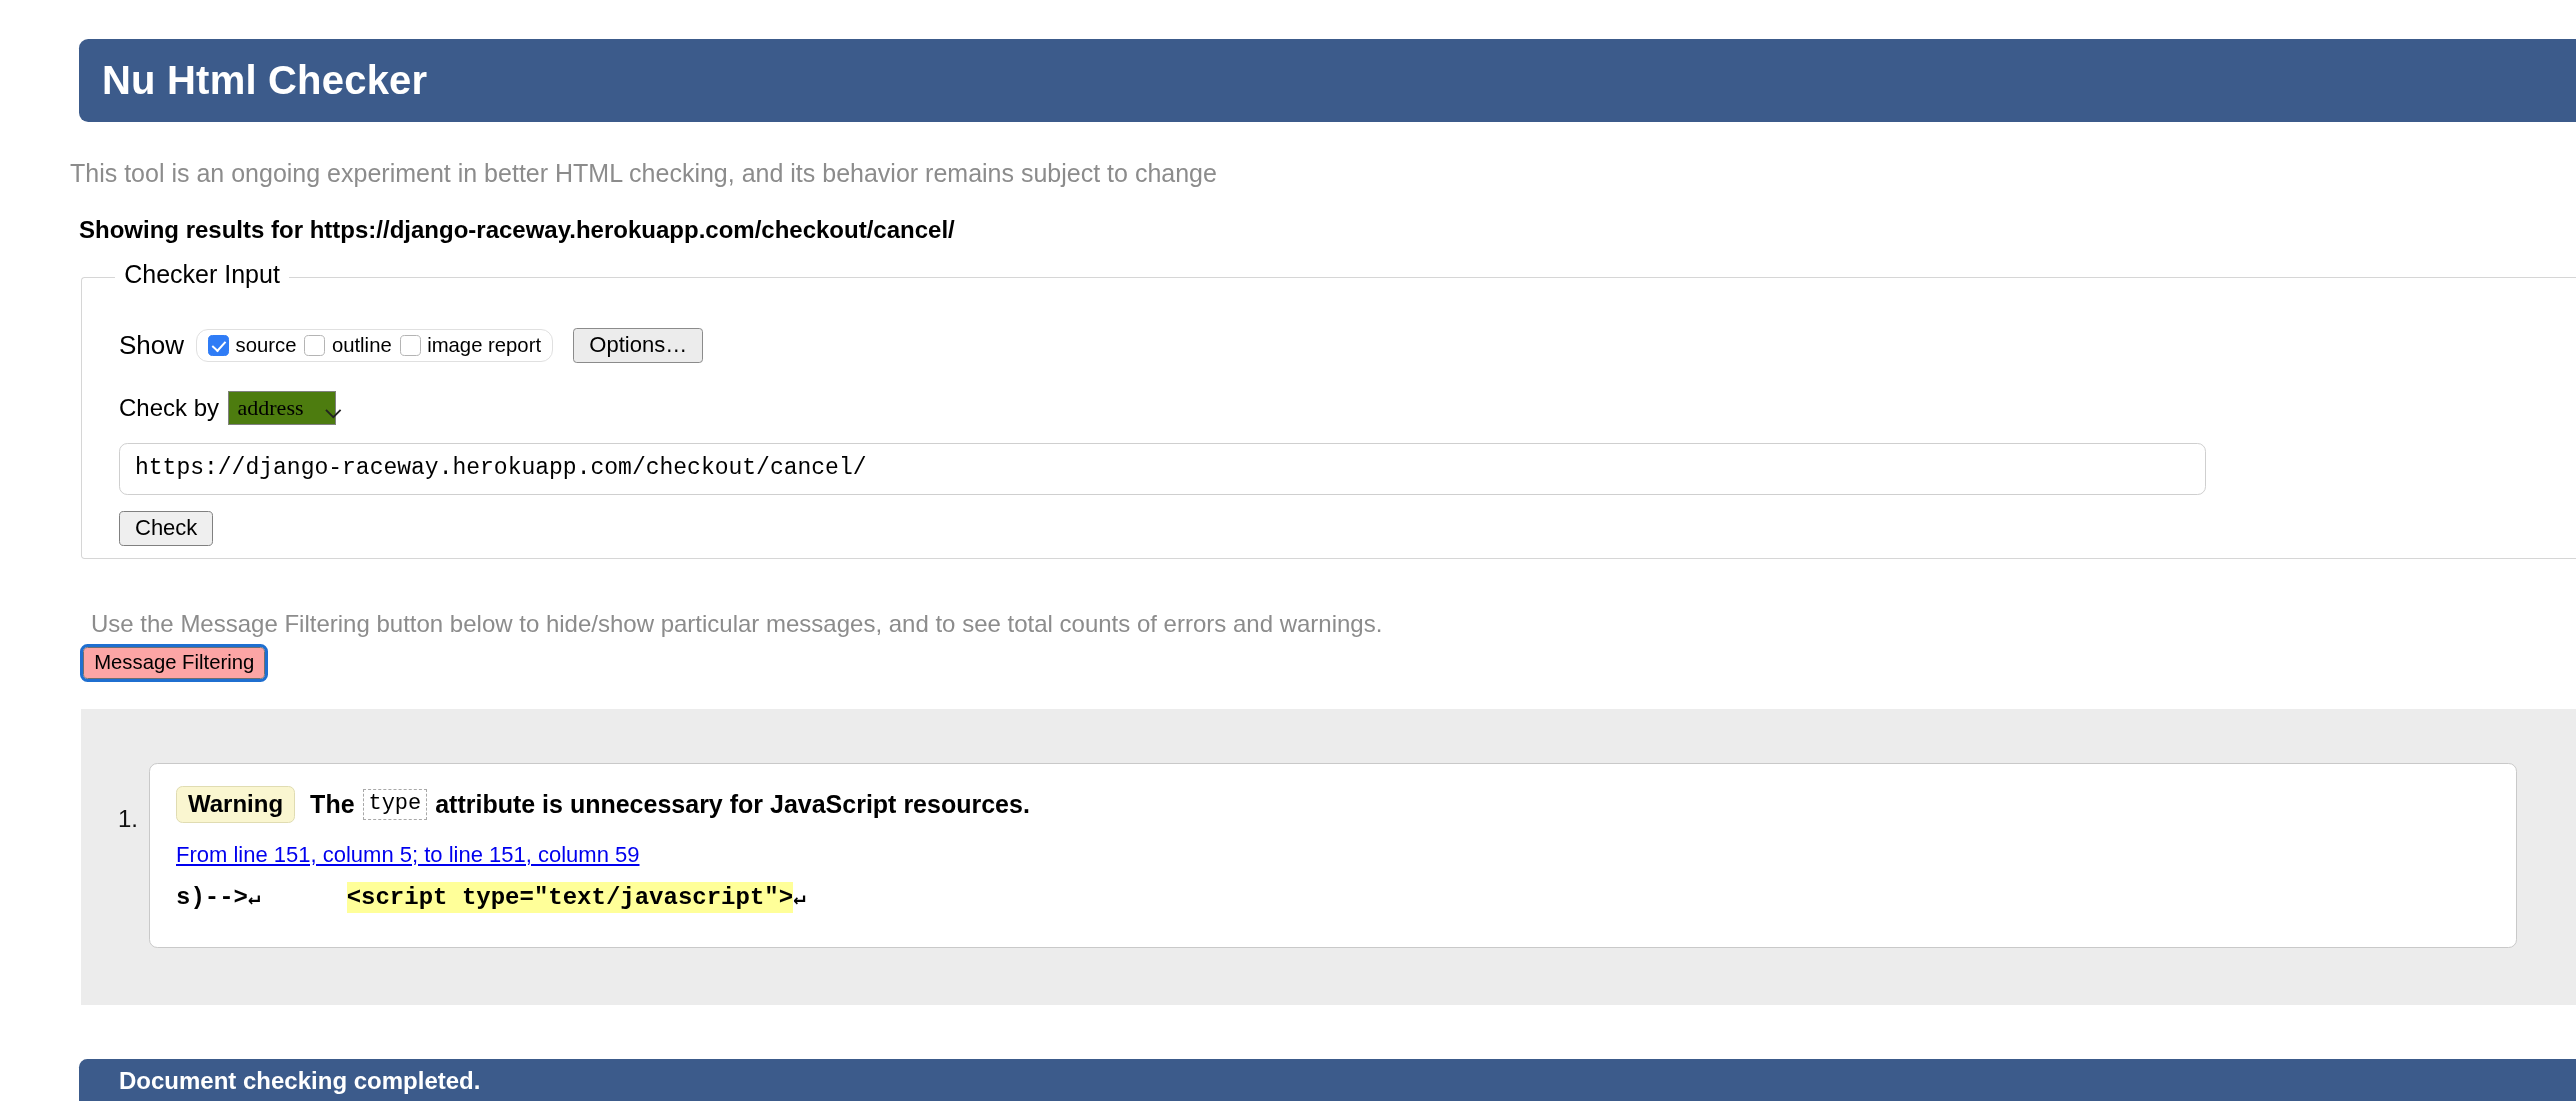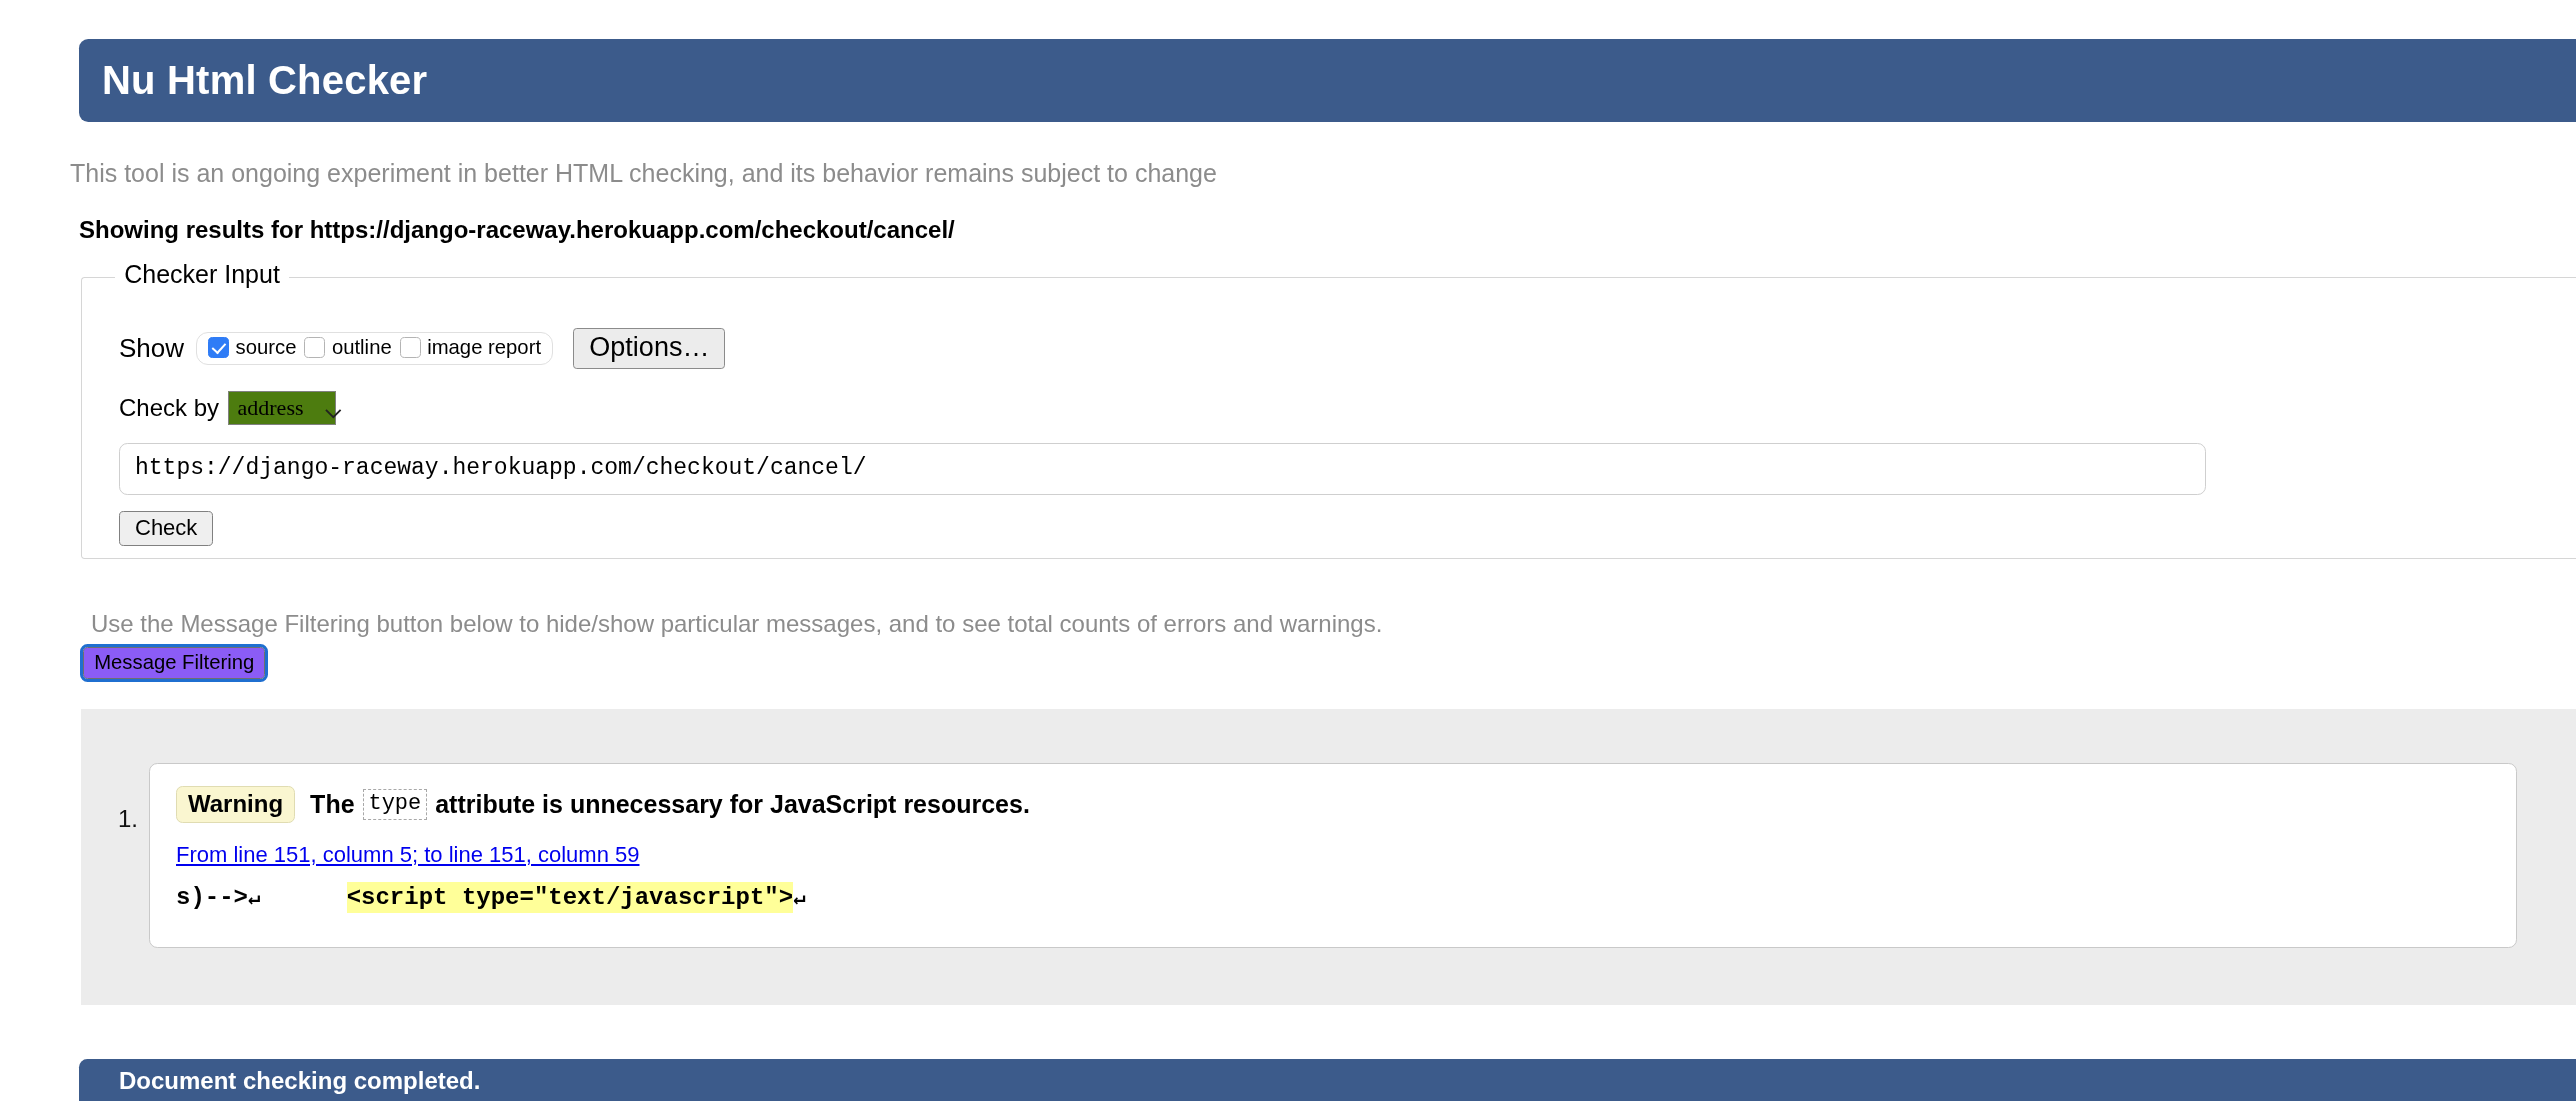--- a/index.html
+++ b/index.html
@@ -103,21 +103,21 @@
     width: 5.5px; height: 11px;
     border: solid #ffffff;
     border-width: 0 2.8px 2.8px 0;
     transform: rotate(42deg);
   }
   .cb-label { font-size: 20.3px; color: #000; white-space: nowrap; }
 
   .btn-options {
     margin-left: 20.3px;
     font-family: "Liberation Sans", sans-serif;
-    font-size: 27px;
+    font-size: 22px;
     color: #000;
     background: #ececec;
     border: 1.8px solid #8b8b8b;
     border-radius: 3.7px;
     padding: 3.7px 15px 5.5px 15px;
     line-height: 1.1;
     white-space: nowrap;
   }
 
   .row-checkby {
@@ -182,21 +182,21 @@
     font-size: 24px;
     color: #8c8c8c;
     white-space: nowrap;
   }
   .btn-msg-filter {
     position: absolute;
     left: 83px; top: 647px;
     font-family: "Liberation Sans", sans-serif;
     font-size: 20.3px;
     color: #000;
-    background: #8b5cf6;
+    background: #fca5a5;
     border: 1.8px solid #6f6f6f;
     border-radius: 4.6px;
     padding: 2.8px 10.2px 4.6px 10.2px;
     outline: 3.7px solid #1f6fd0;
     outline-offset: 0.9px;
     line-height: 1.1;
     white-space: nowrap;
   }
 
   

